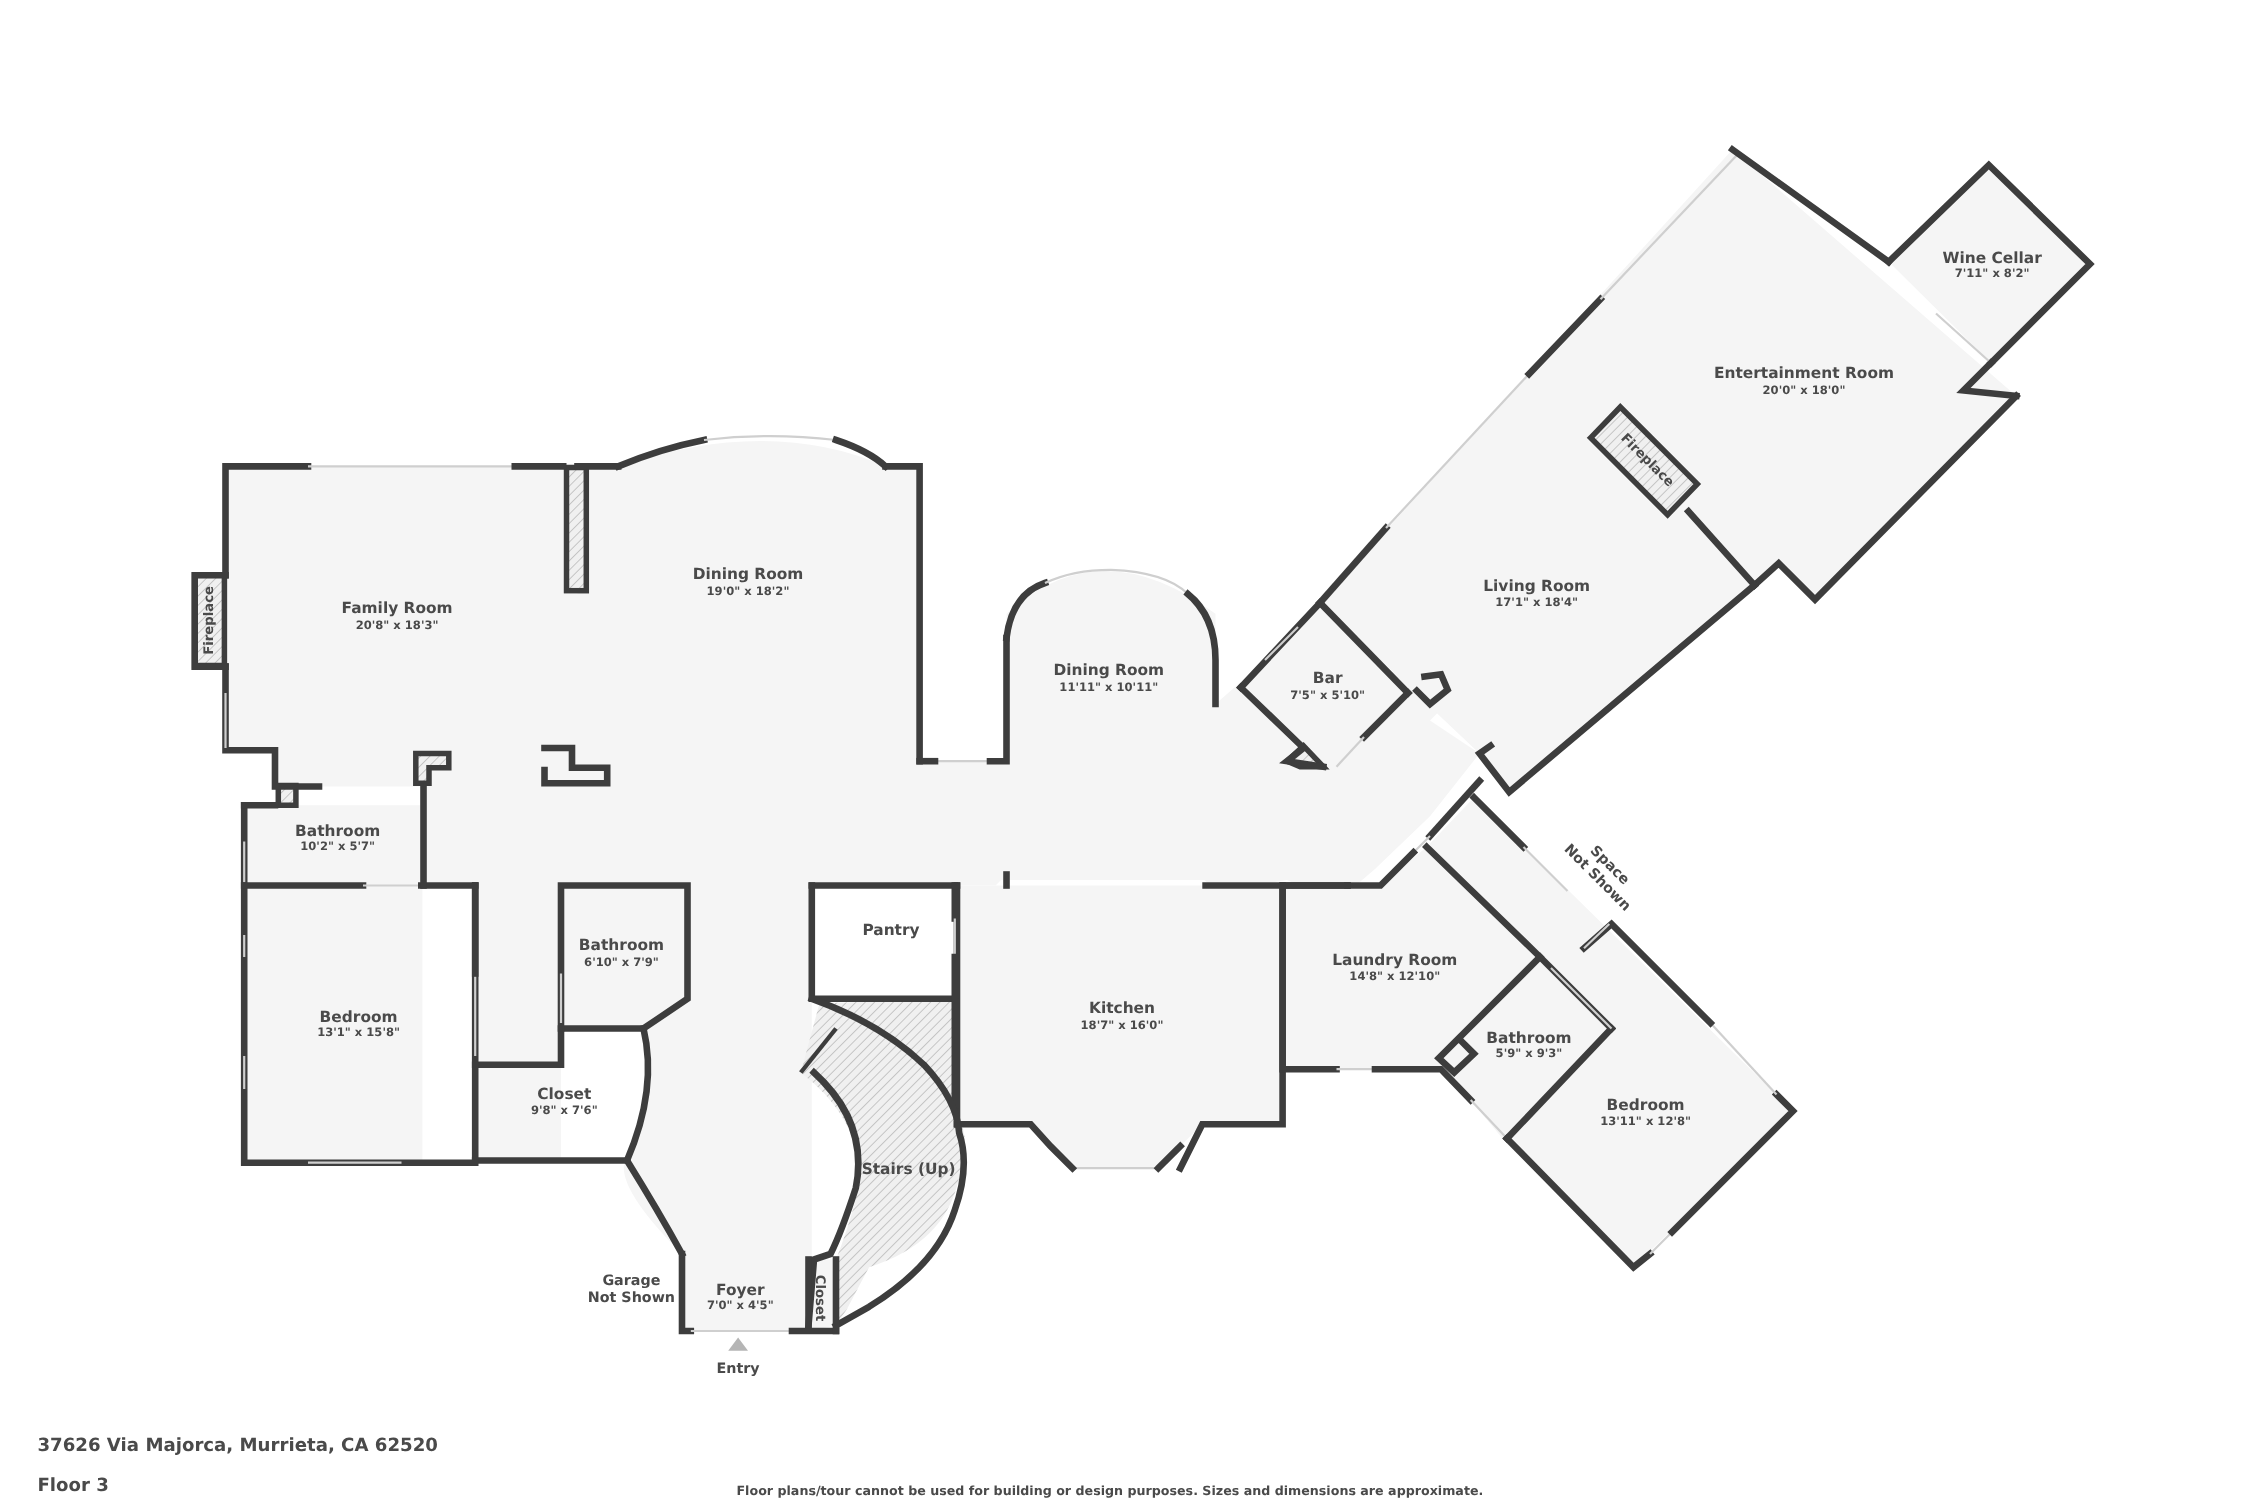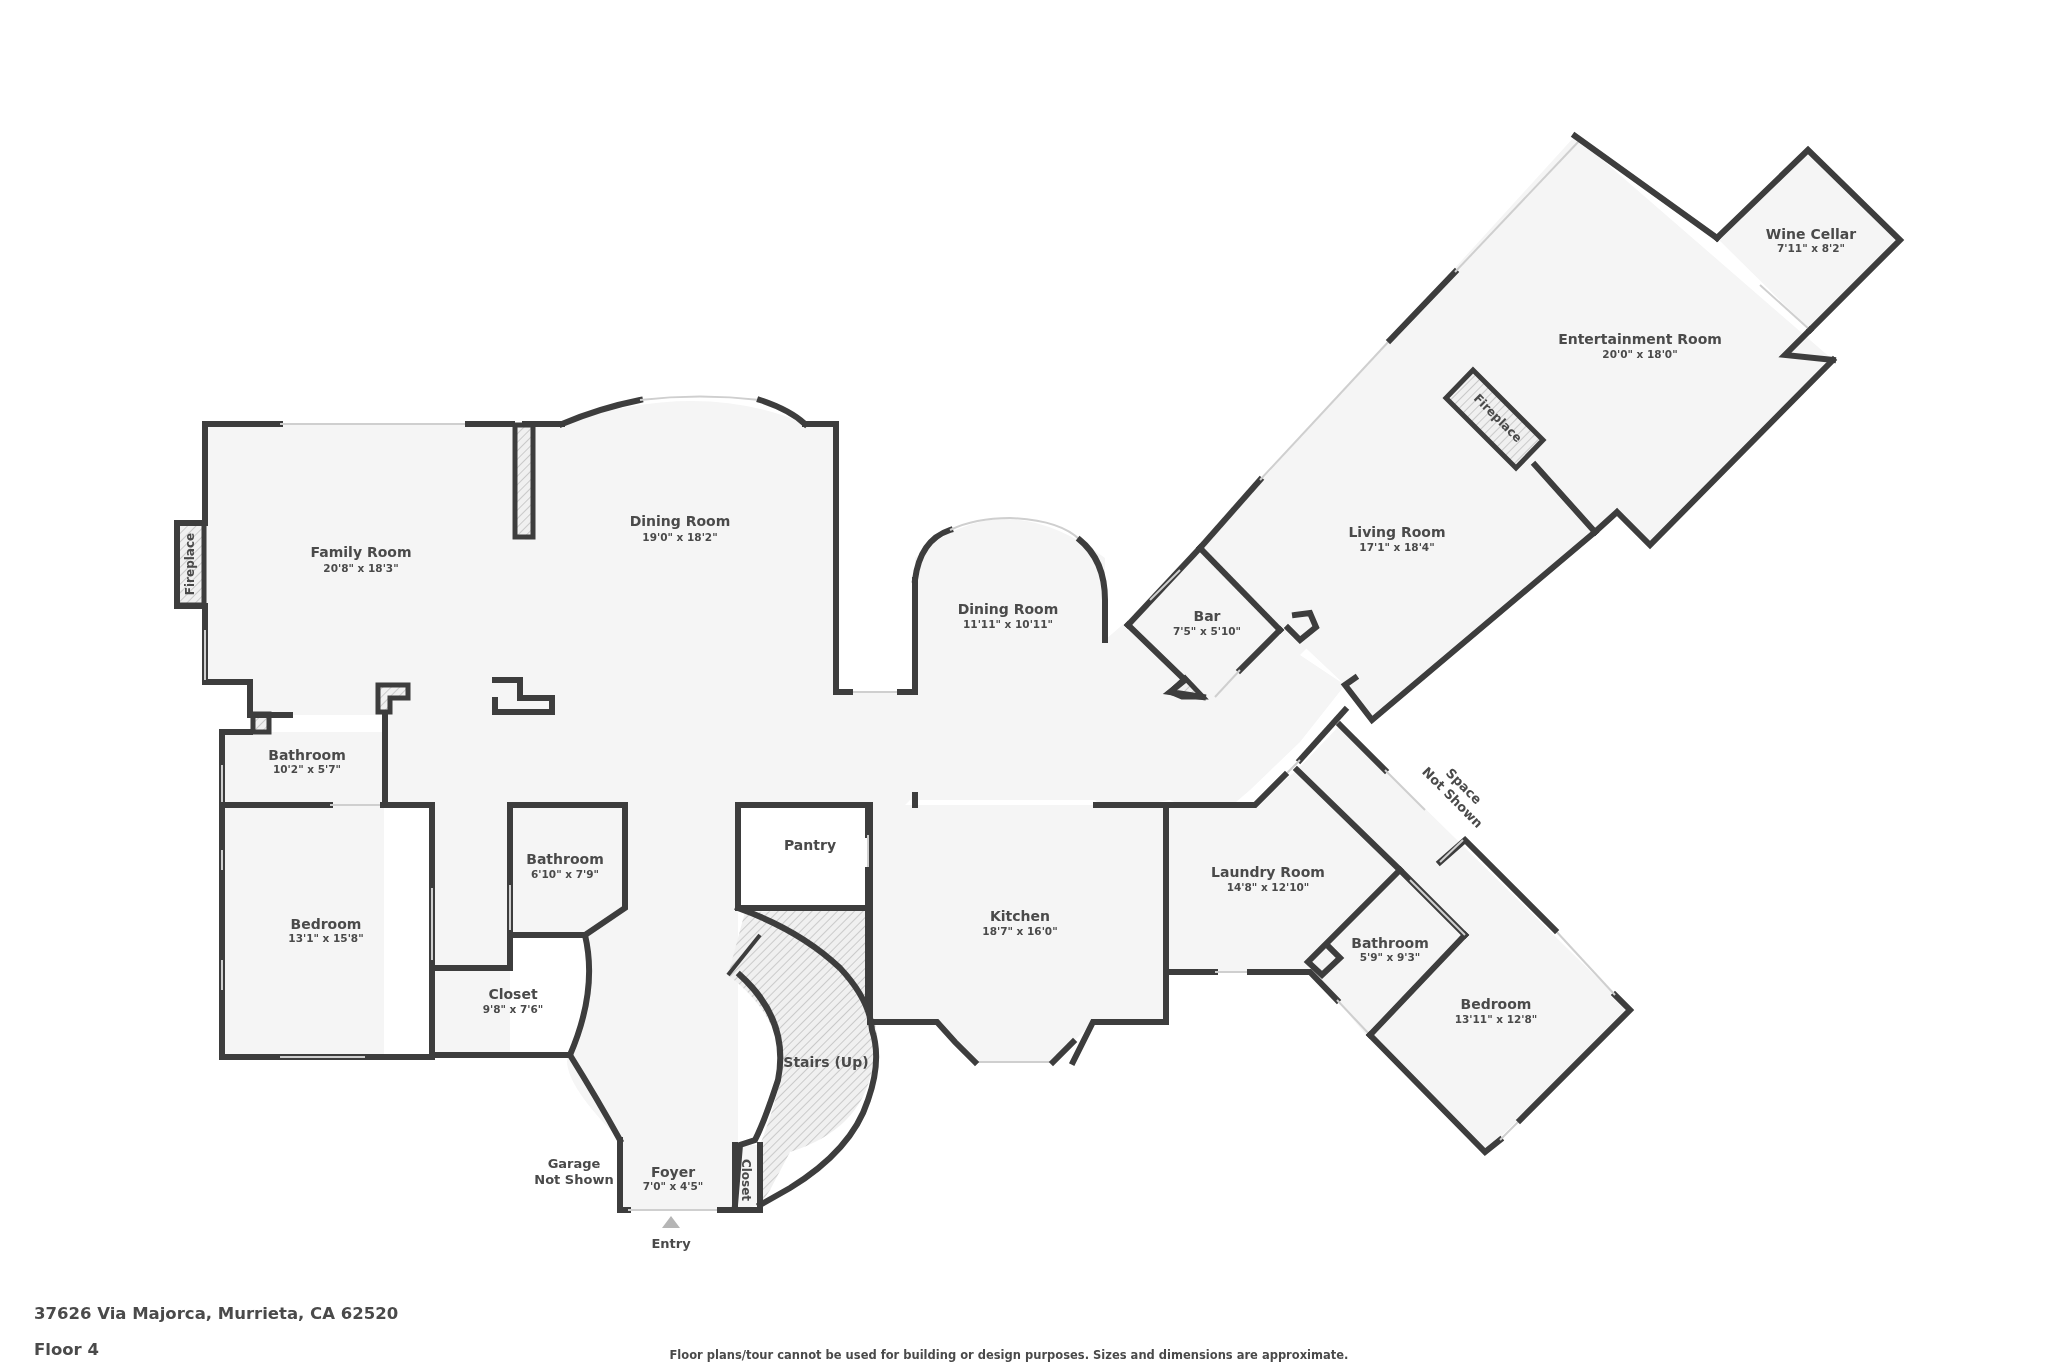--- a/index.html
+++ b/index.html
@@ -261,14 +261,14 @@
     <text class="note" x="574" y="1184">Not Shown</text>
     <g transform="translate(1455,795) rotate(45)">
       <text class="note" x="0" y="-8">Space</text>
       <text class="note" x="0" y="8">Not Shown</text>
     </g>
     <text class="note" x="671" y="1248">Entry</text>
   </g>
 </svg>
 
 <div class="footer-address">37626 Via Majorca, Murrieta, CA 62520</div>
-<div class="footer-floor">Floor 4</div>
+<div class="footer-floor">Floor 3</div>
 <div class="footer-disclaimer"><span>Floor plans/tour cannot be used for building or design purposes. Sizes and dimensions are approximate.</span></div>
 
 </body></html>

